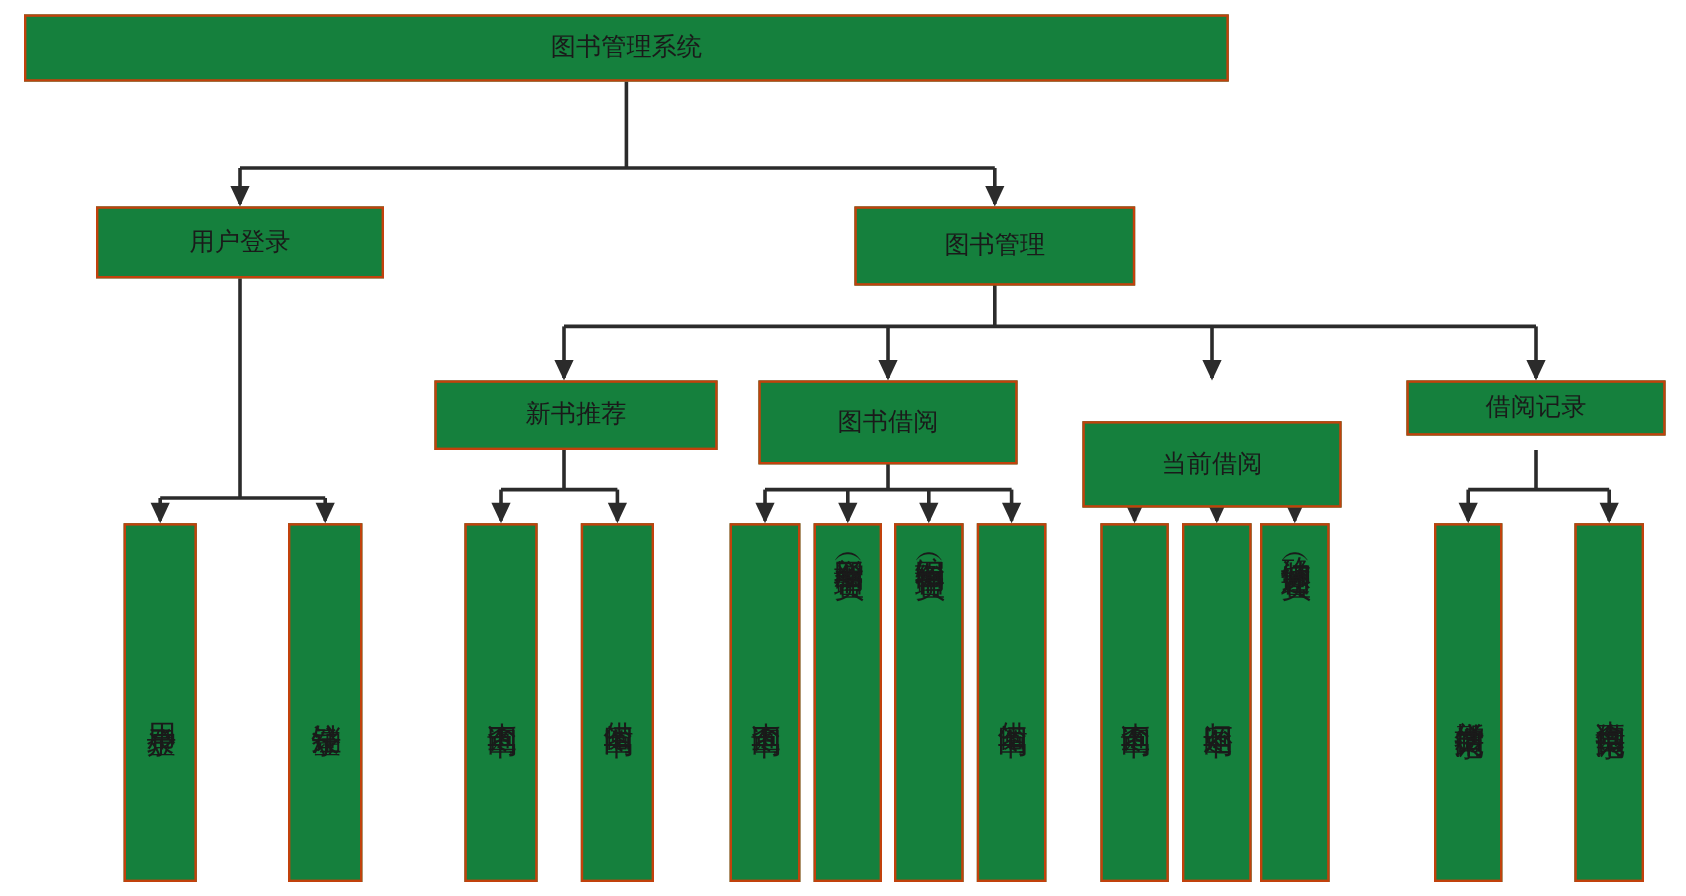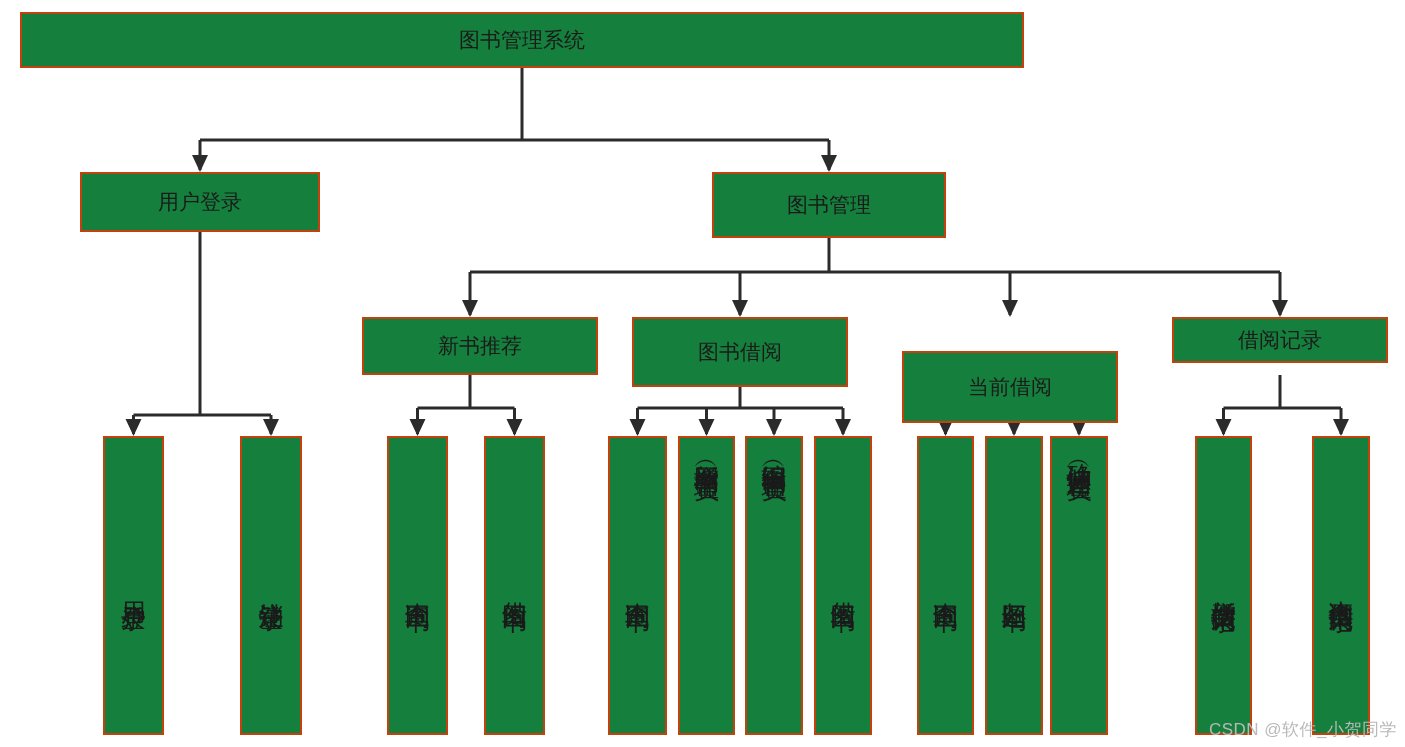--- a/index.html
+++ b/index.html
@@ -185,14 +185,13 @@
         <span class="label">确认归还（管理员）</span>
       </div>
       <div class="node vertical centered" style="left: 1195px; top: 436px; width: 57px; height: 299px;">
         <span class="label">新增借阅记录</span>
       </div>
       <div class="node vertical centered" style="left: 1312px; top: 436px; width: 58px; height: 299px;">
         <span class="label">查询借阅记录</span>
       </div>
     </div>
 
-  <div id="watermark">CSDN @软件_小贺同学</div>
 </div>
 
 </body></html>

